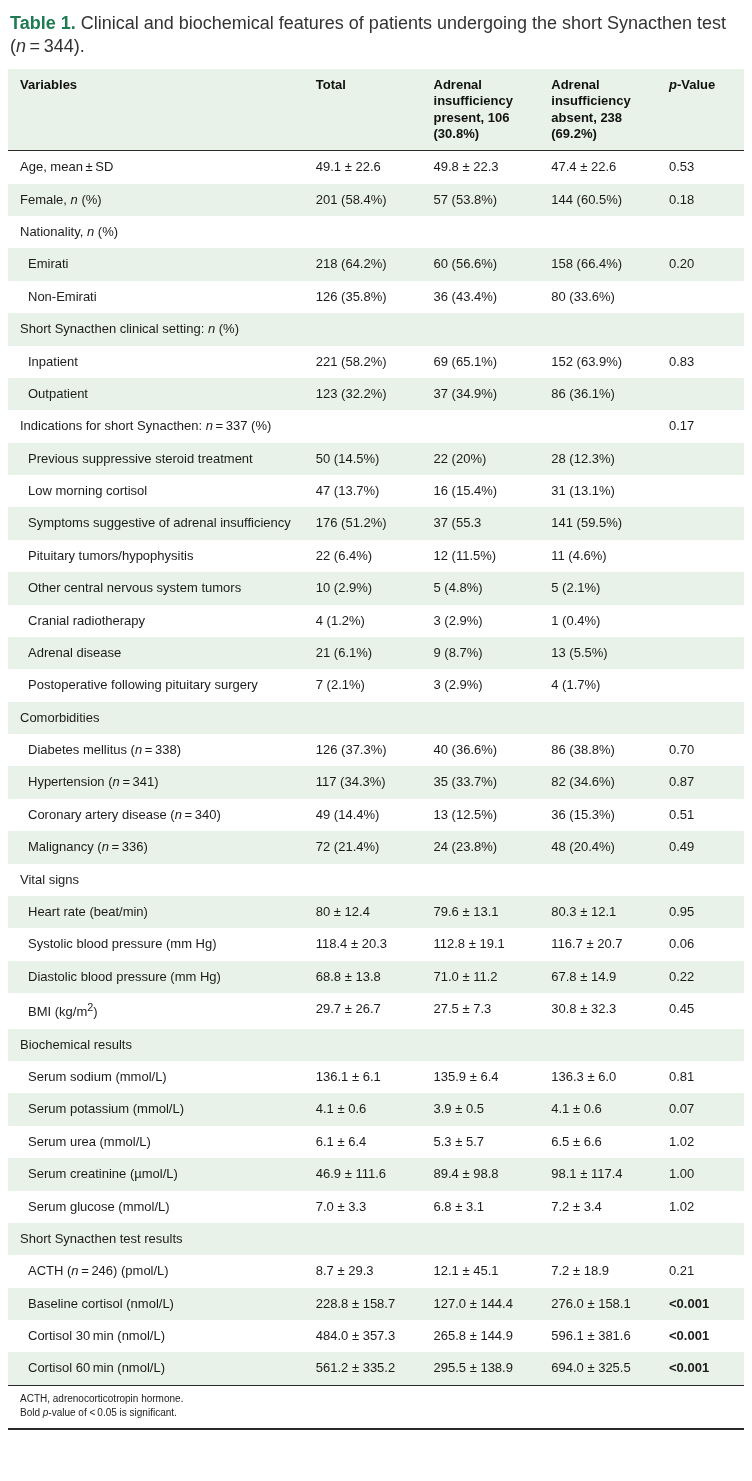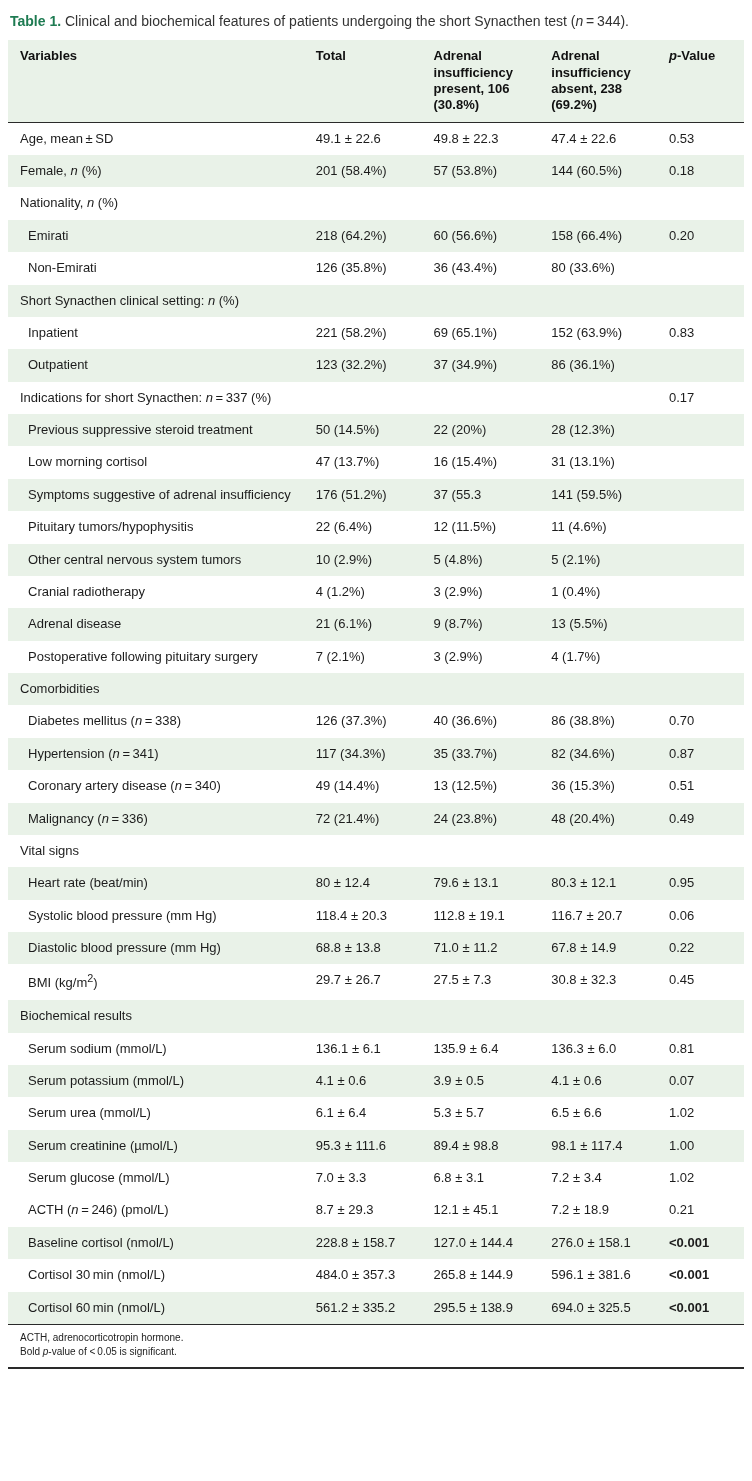--- a/index.html
+++ b/index.html
@@ -10,21 +10,21 @@
   *{margin:0;padding:0;box-sizing:border-box;}
   html,body{background:#ffffff;}
   body{
     width:752px;
     font-family:"Liberation Sans","DejaVu Sans",sans-serif;
     color:#1c1c1c;
     -webkit-font-smoothing:antialiased;
   }
   .page{padding:6px 8px 10px 8px;}
   .caption{
-    font-size:14px;
+    font-size:18px;
     line-height:1.3;
     padding:6px 4px 10px 2px;
     color:#333333;
   }
   .caption .cap-label{color:var(--accent);font-weight:bold;}
   table{
     width:100%;
     border-collapse:collapse;
     font-size:13px;
     line-height:1.26;
@@ -293,32 +293,39 @@
         </tr>
         <tr class="indent">
           <td>Serum urea (mmol/L)</td>
           <td>6.1 ± 6.4</td>
           <td>5.3 ± 5.7</td>
           <td>6.5 ± 6.6</td>
           <td>1.02</td>
         </tr>
         <tr class="shade indent">
           <td>Serum creatinine (µmol/L)</td>
-          <td>95.3 ± 111.6</td>
+          <td>46.9 ± 111.6</td>
           <td>89.4 ± 98.8</td>
           <td>98.1 ± 117.4</td>
           <td>1.00</td>
         </tr>
         <tr class="indent">
           <td>Serum glucose (mmol/L)</td>
           <td>7.0 ± 3.3</td>
           <td>6.8 ± 3.1</td>
           <td>7.2 ± 3.4</td>
           <td>1.02</td>
         </tr>
+        <tr class="shade">
+          <td>Short Synacthen test results</td>
+          <td></td>
+          <td></td>
+          <td></td>
+          <td></td>
+        </tr>
         <tr class="indent">
           <td>ACTH (<i>n</i> = 246) (pmol/L)</td>
           <td>8.7 ± 29.3</td>
           <td>12.1 ± 45.1</td>
           <td>7.2 ± 18.9</td>
           <td>0.21</td>
         </tr>
         <tr class="shade indent">
           <td>Baseline cortisol (nmol/L)</td>
           <td>228.8 ± 158.7</td>

